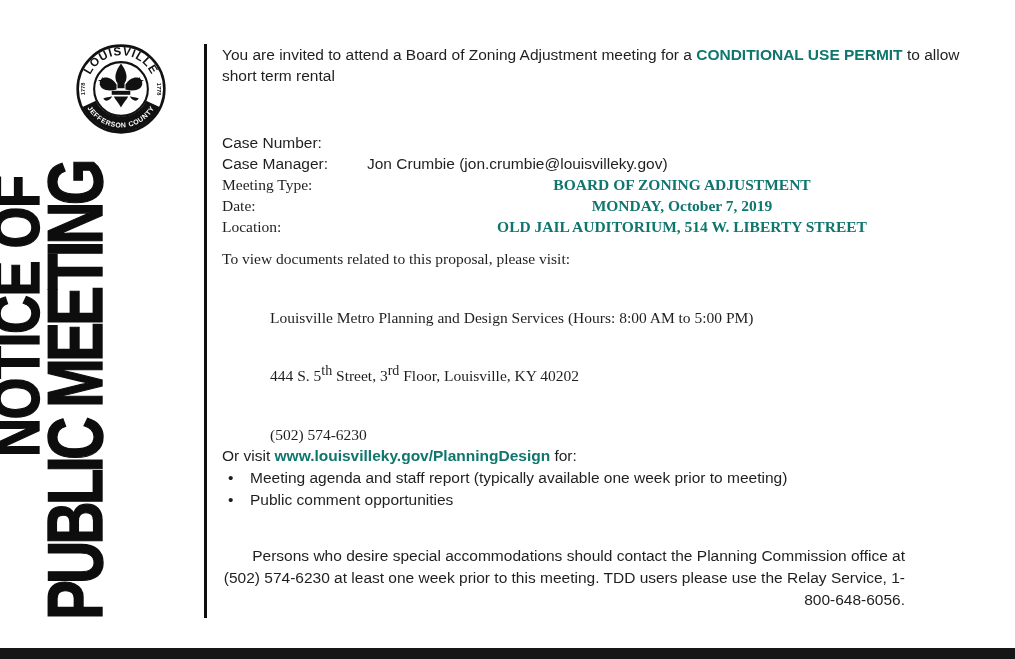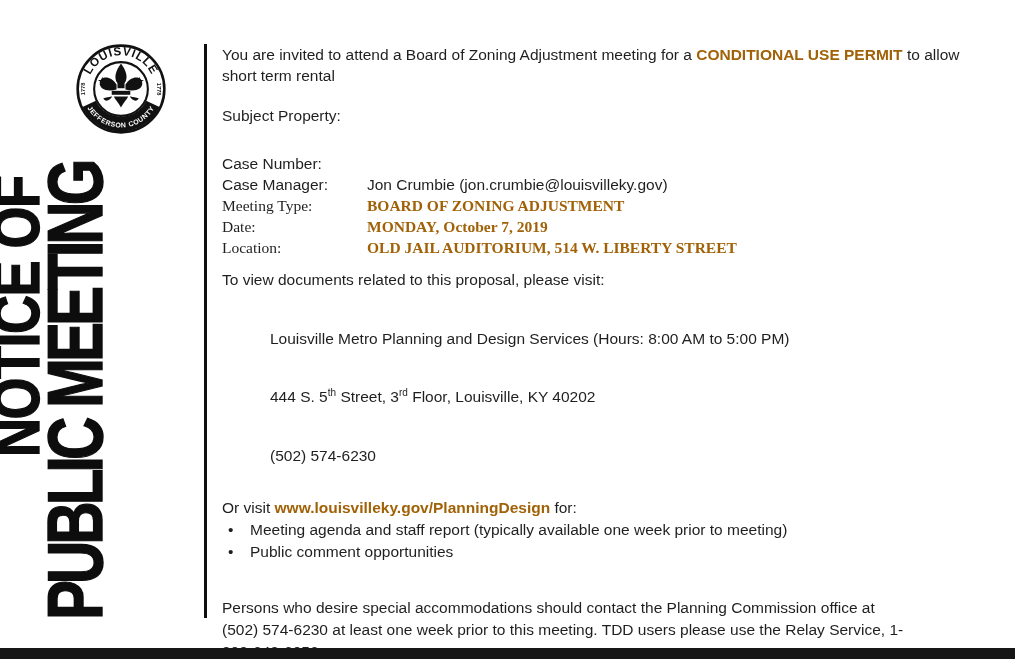--- a/index.html
+++ b/index.html
@@ -44,33 +44,33 @@
   }
   .scanbar{
     position:absolute;left:0;bottom:0;width:1015px;height:11px;
   }
 
   
   .content{
     position:absolute;left:222px;top:44px;width:775px;
     font-size:15.5px;line-height:21px;color:#1f1f1f;
   }
-  .content b{font-weight:bold;color:#a16207;}
+  .content b{font-weight:bold;color:#0f766e;text-align:center;}
   .intro{width:742px;margin:0;}
   .rowgrid{display:grid;grid-template-columns:145px 1fr;}
   .subject{margin-top:19px;}
   .caseblock{margin-top:27px;}
   .meetingblock{font-family:Liberation Serif, serif;}
-  .docs{margin-top:11px;line-height:21.5px;}
+  .docs{margin-top:11px;line-height:21.5px;font-family:Liberation Serif, serif;}
   .docs .indent{margin-left:48px;margin-top:37px;}
-  sup{font-size:10px;line-height:0;vertical-align:super;}
-  .website{margin-top:31px;line-height:22px;}
+  sup{font-size:14px;line-height:0;vertical-align:super;}
+  .website{line-height:22px;}
   .bullet-row{position:relative;padding-left:28px;}
   .bullet-row .dot{position:absolute;left:6px;top:0;}
-  .persons{margin-top:34px;width:683px;line-height:22px;}
+  .persons{margin-top:34px;width:683px;line-height:22px;text-align:right;}
 </style>
 </head>
 <body>
 
 <div class="page" style="background: rgb(255, 255, 255);">
 
   <div class="seal">
     <svg viewBox="0 0 120 120" width="104" height="104">
       <defs>
         <path id="arcTop" d="M 21.6,53.2 A 39,39 0 0 1 98.4,53.2" fill="none"></path>
@@ -104,21 +104,20 @@
   <div class="vtitle line1">NOTICE OF</div>
   <div class="vtitle line2">PUBLIC MEETING</div>
 
   <div class="divider"></div>
 
   <div class="content">
 
     <p class="intro"><span>You are invited to attend a Board of Zoning Adjustment meeting for a </span><b>CONDITIONAL USE PERMIT</b><span> to allow short term rental</span></p>
 
     <div class="rowgrid subject">
-      <span class="lbl">Subject Property:</span>
     </div>
 
     <div class="caseblock">
       <div class="rowgrid">
         <span>Case Number:</span>
       </div>
       <div class="rowgrid">
         <span>Case Manager:</span>
         <span>Jon Crumbie (jon.crumbie@louisvilleky.gov)</span>
       </div>

